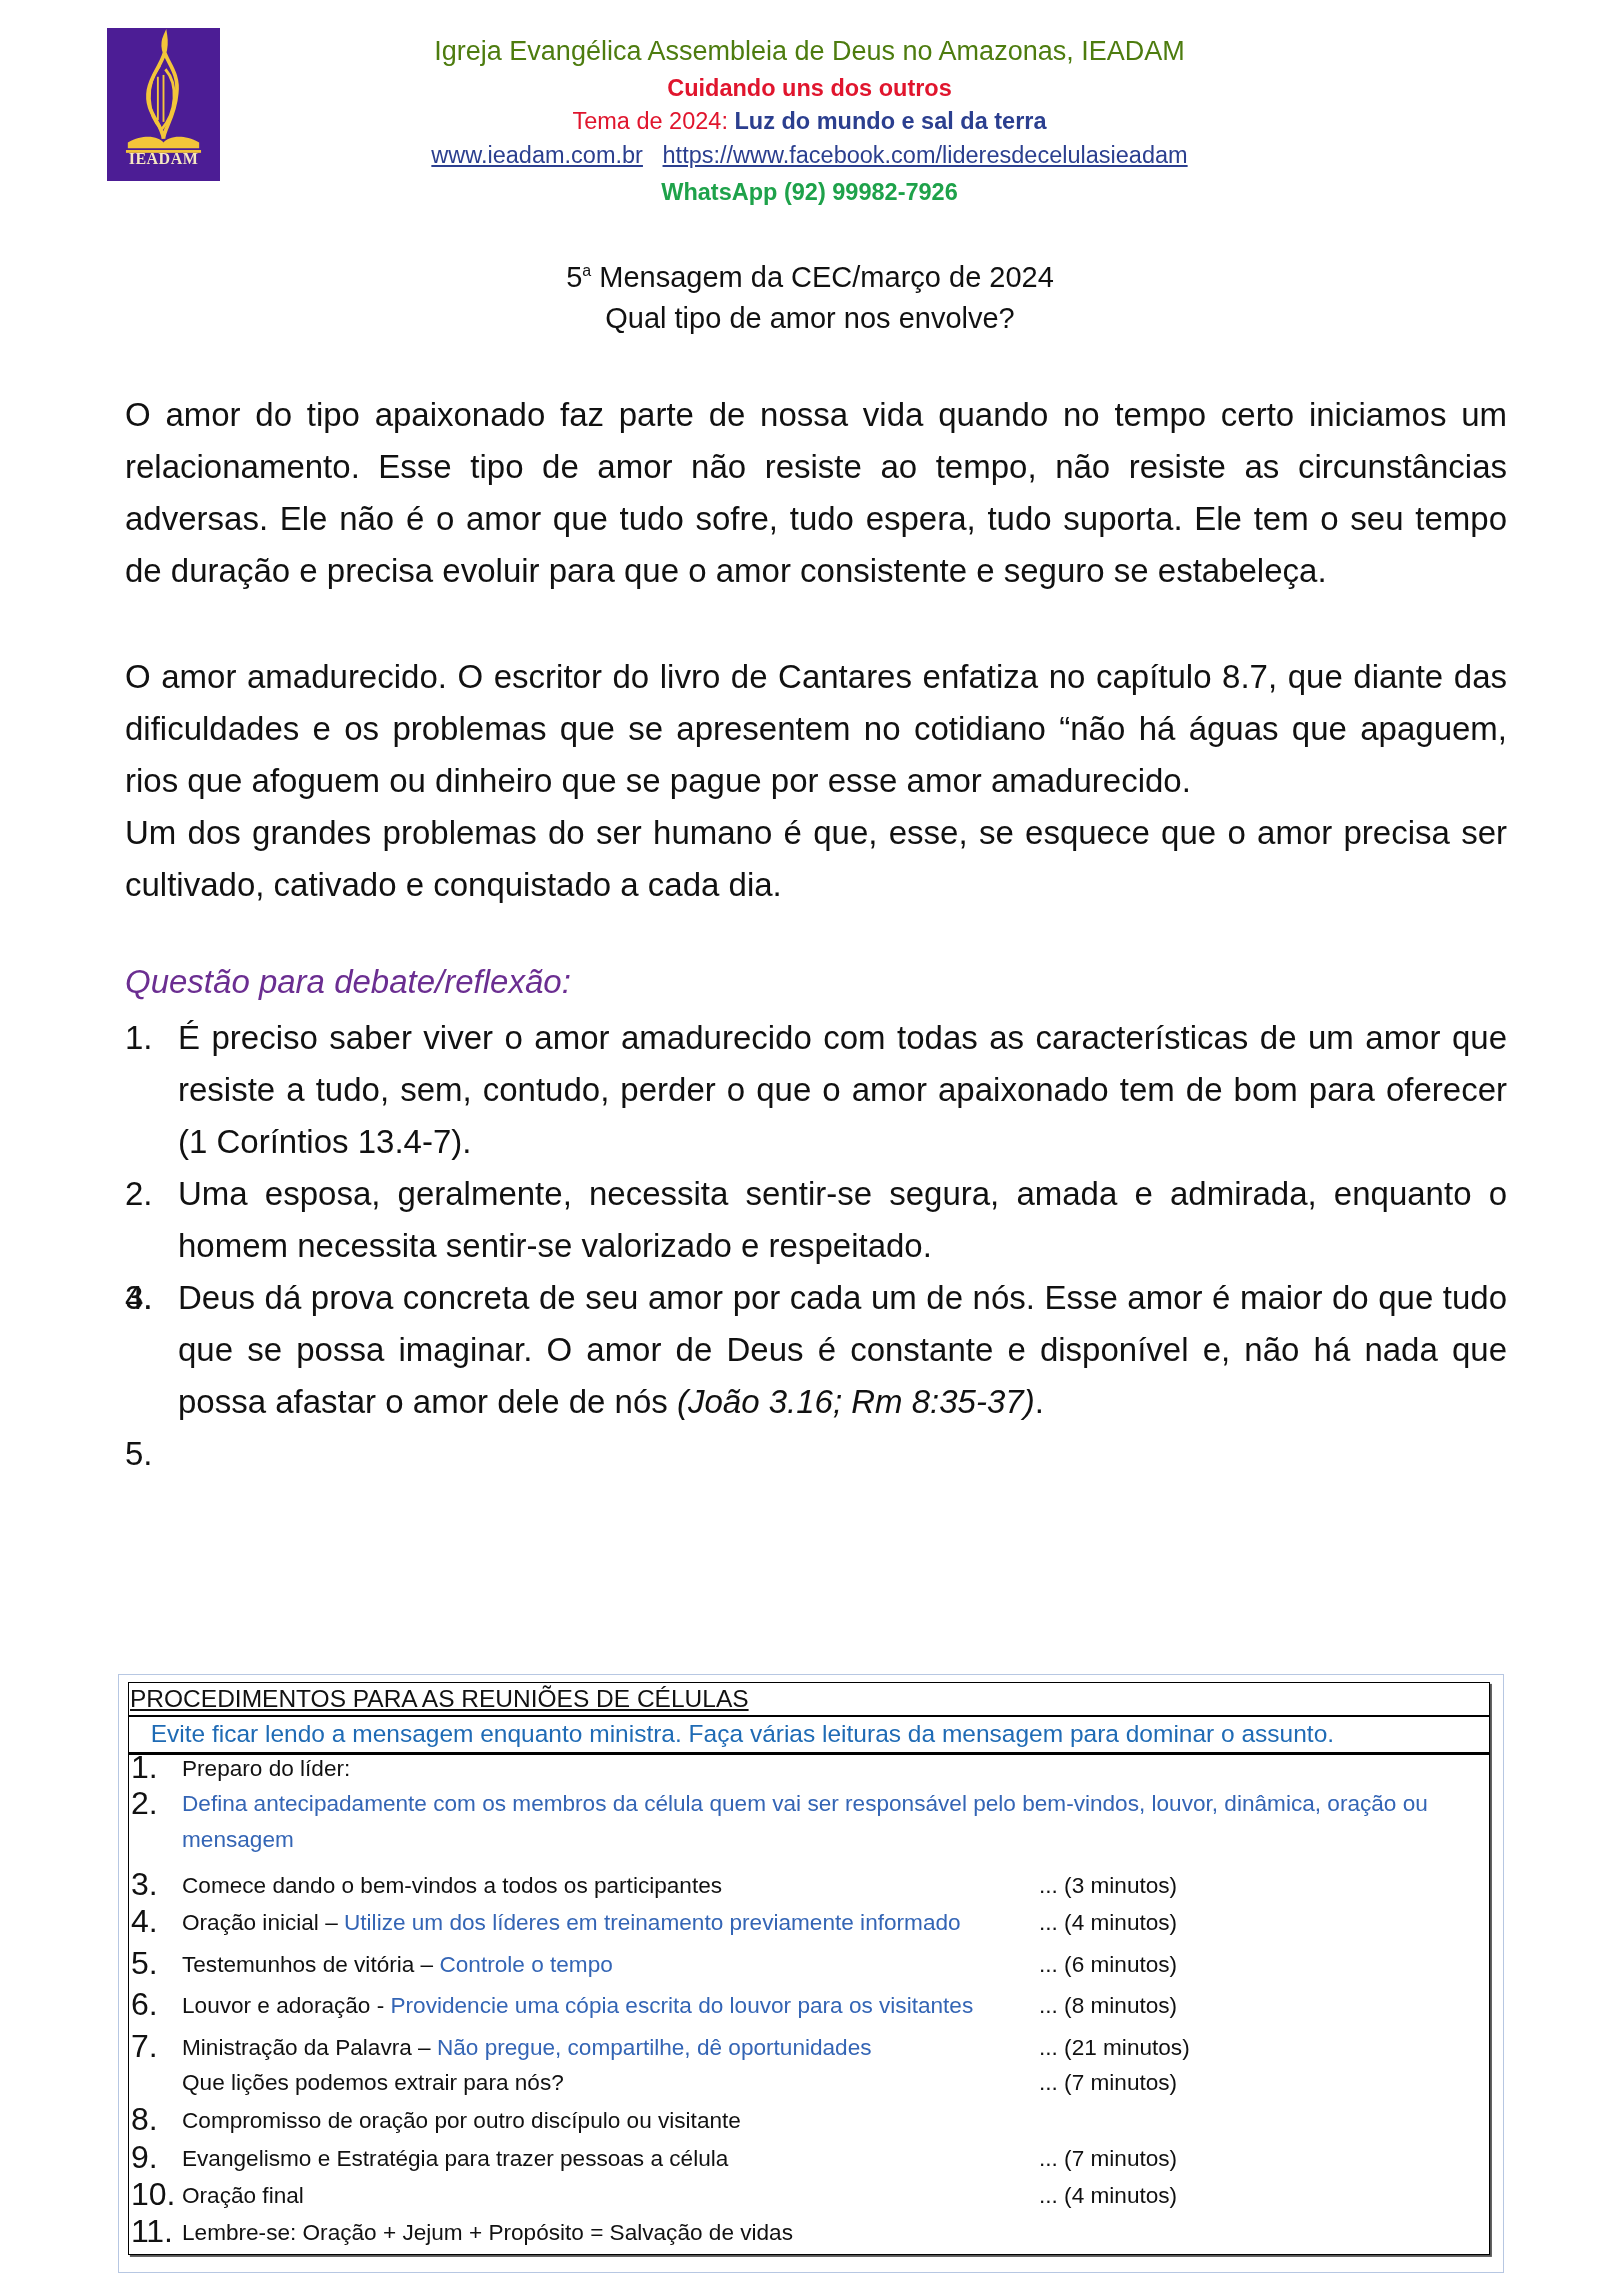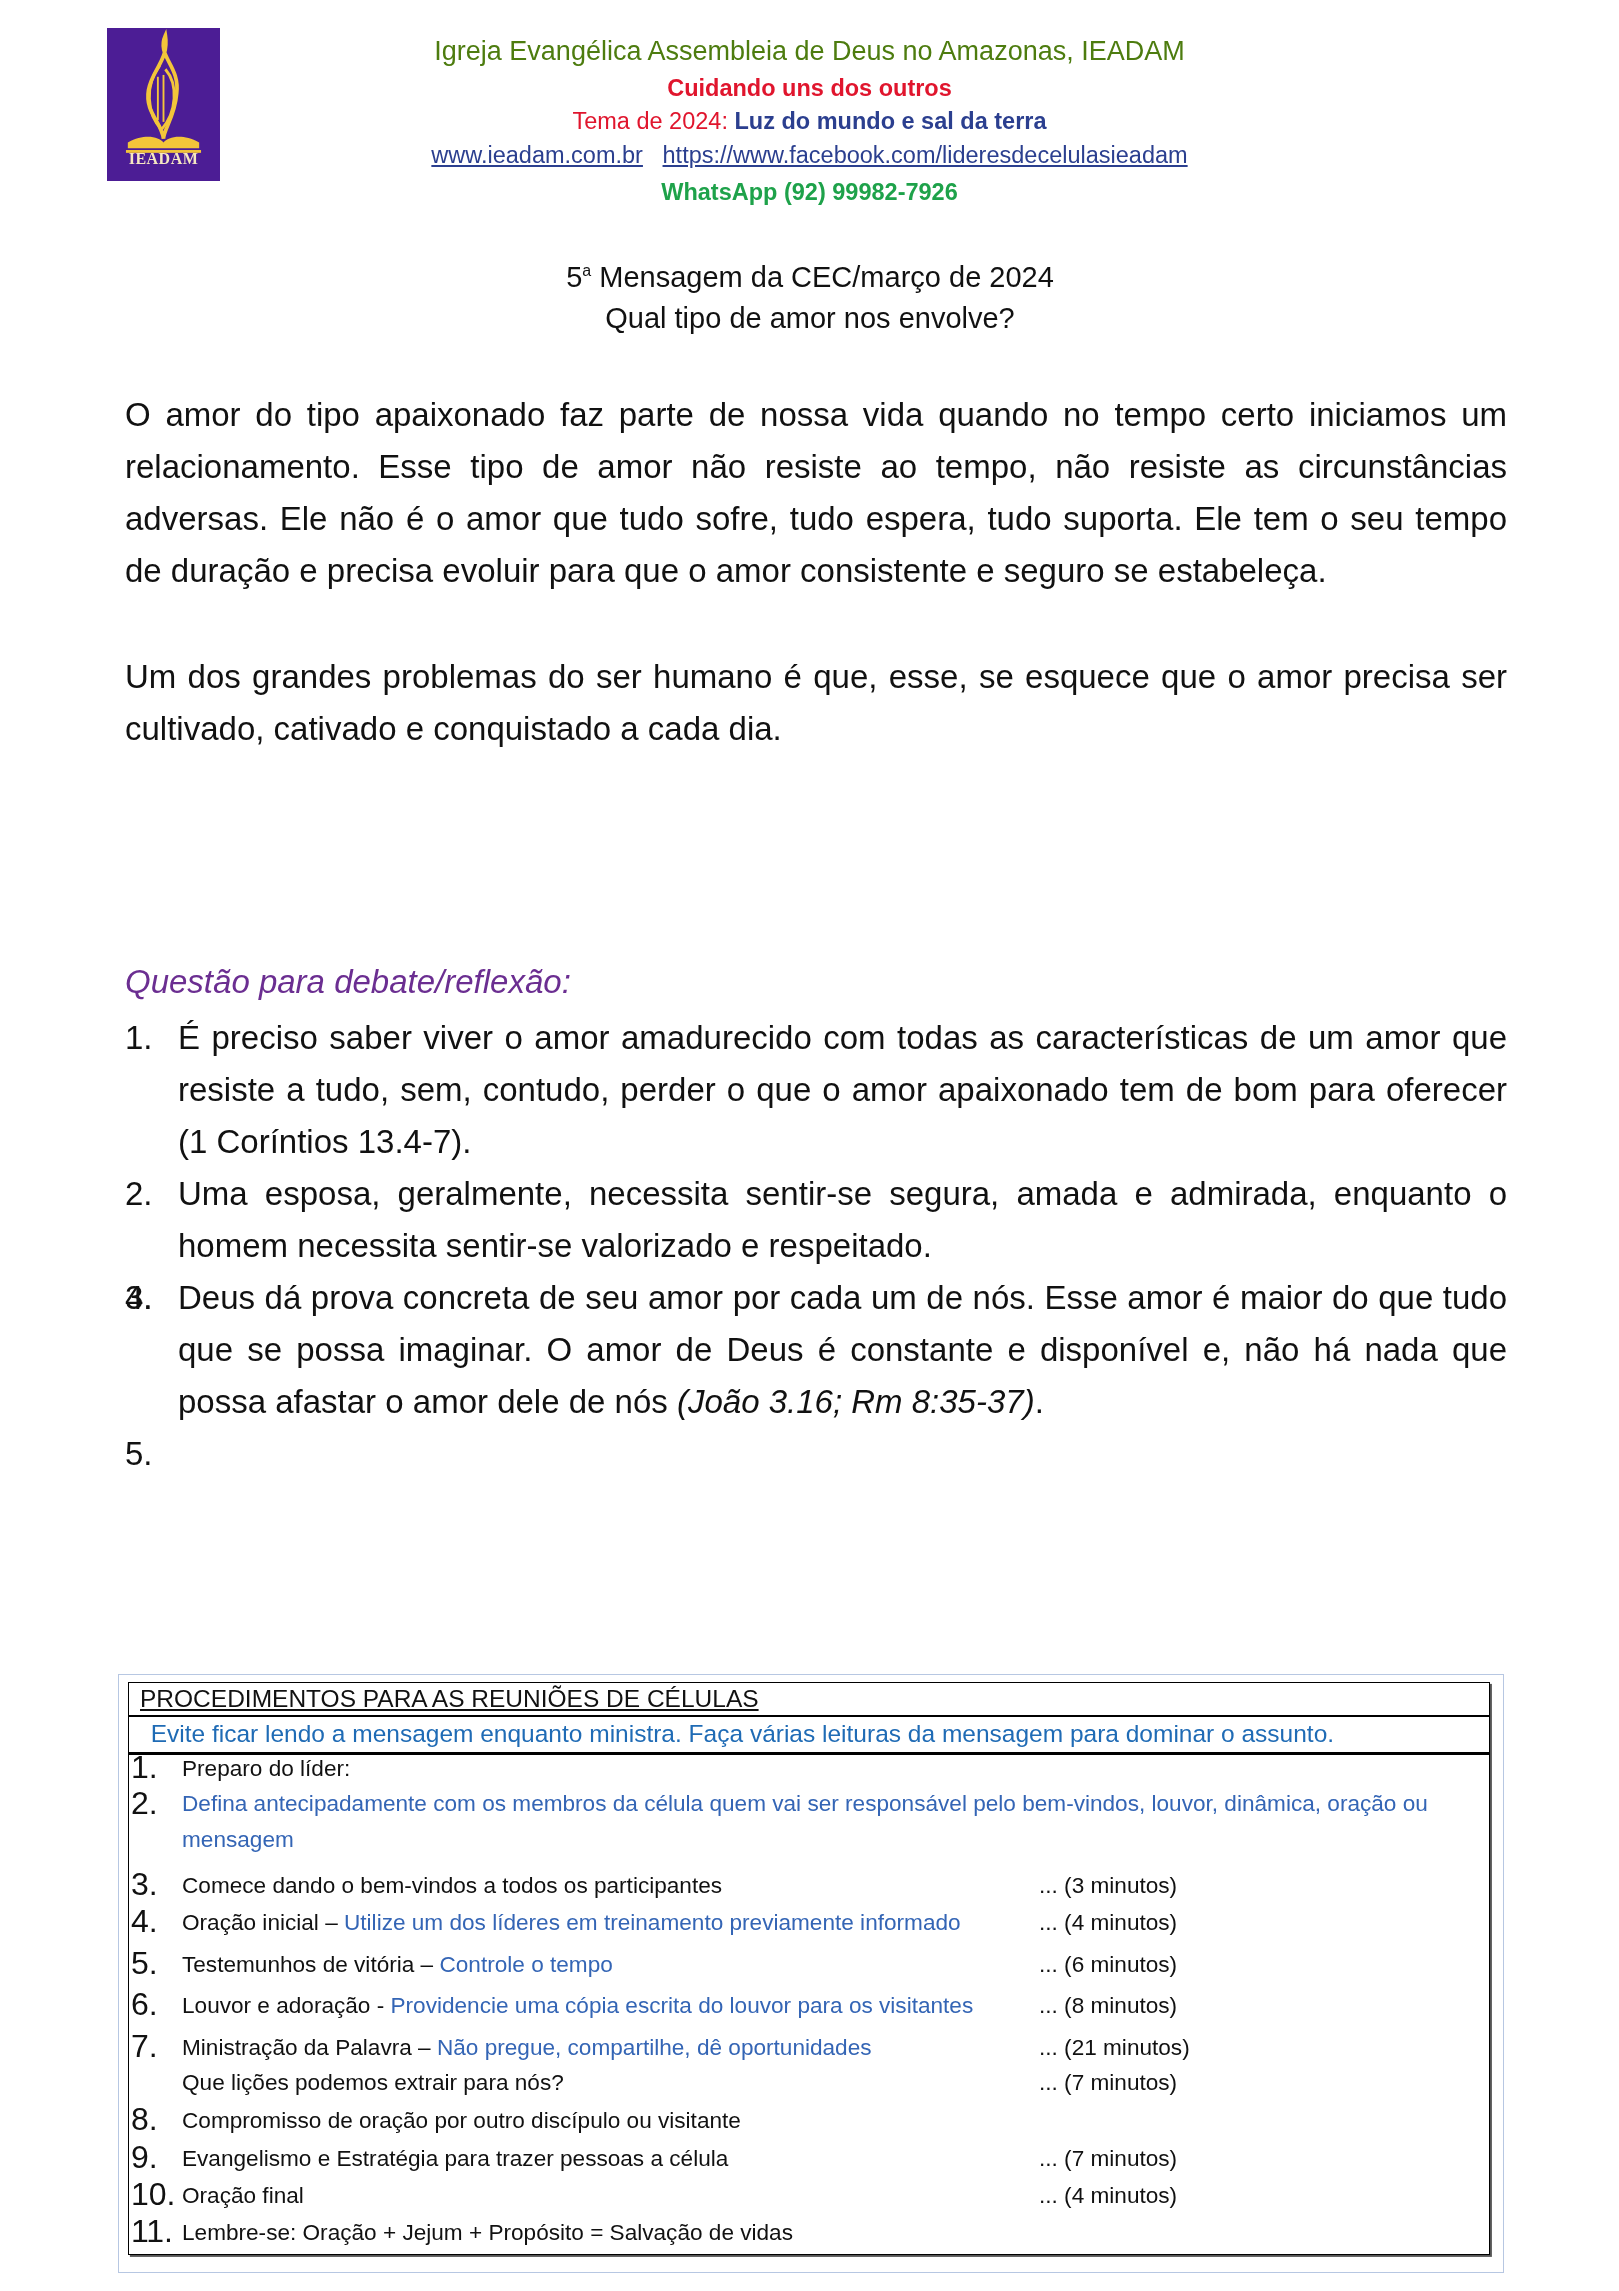--- a/index.html
+++ b/index.html
@@ -39,21 +39,21 @@
   .qlist { position: absolute; left: 125px; top: 1012px; width: 1382px; margin: 0; padding: 0; list-style: none; }
   .qlist li { position: relative; padding-left: 53px; font-size: 33px; line-height: 52px; text-align: justify; }
   .qlist .num { position: absolute; left: 0; top: 0; }
   .qlist i { font-style: italic; }
 
   
   .outer-frame { position: absolute; left: 118px; top: 1674px; width: 1384px; height: 597px; border: 1.9px solid #b7c7e2; }
   .tbl { position: absolute; left: 128px; top: 1682px; width: 1360px; height: 571px;
          border: 1.9px solid #000; box-shadow: 1.9px 1.9px 0 #555; }
   .tbl-head { position: absolute; left: 0; top: 0; right: 0; height: 32px; border-bottom: 2.8px solid #000; }
-  .tbl-head span { position: absolute; left: 11px; top: 1.9px; font-size: 24.5px; text-decoration: underline; color: #111; }
+  .tbl-head span { position: absolute; left: 1px; top: 1.9px; font-size: 24.5px; text-decoration: underline; color: #111; }
   .tbl-note { position: absolute; left: 0; right: 0; top: 35px; height: 34px; border-bottom: 3.8px solid #000; }
   .tbl-note span { position: absolute; left: 21.7px; top: 1.9px; font-size: 24.5px; color: #1f6bb5; }
 
   .proc { position: absolute; left: 0; right: 0; top: 73px; }
   .row { position: absolute; left: 0; right: 0; font-size: 22.6px; color: #111; }
   .row .n { position: absolute; left: 1.9px; top: -7.5px; font-size: 32px; }
   .row .txt { position: absolute; left: 53px; top: 0; white-space: nowrap; }
   .row .txt .blue { color: #3465b5; }
   .row .time { position: absolute; left: 910px; top: 0; white-space: nowrap; }
   .row.wrap .txt { white-space: normal; width: 1299px; line-height: 36px; top: -5.6px; }
@@ -85,20 +85,21 @@
 
 <div class="msg-title t1">
   <span>5</span><sup>a</sup><span> Mensagem da CEC/março de 2024</span>
 </div>
 <div class="msg-title t2">Qual tipo de amor nos envolve?</div>
 
 <div class="body para para1">
   <p>O amor do tipo apaixonado faz parte de nossa vida quando no tempo certo iniciamos um relacionamento. Esse tipo de amor não resiste ao tempo, não resiste as circunstâncias adversas. Ele não é o amor que tudo sofre, tudo espera, tudo suporta. Ele tem o seu tempo de duração e precisa evoluir para que o amor consistente e seguro se estabeleça.</p>
 </div>
 <div class="body para para2">
+  <p>O amor amadurecido. O escritor do livro de Cantares enfatiza no capítulo 8.7, que diante das dificuldades e os problemas que se apresentem no cotidiano “não há águas que apaguem, rios que afoguem ou dinheiro que se pague por esse amor amadurecido.</p>
   <p>Um dos grandes problemas do ser humano é que, esse, se esquece que o amor precisa ser cultivado, cativado e conquistado a cada dia.</p>
 </div>
 
 <div class="debate-title">Questão para debate/reflexão:</div>
 
 <ol class="qlist">
   <li><span class="num">1.</span><span>É preciso saber viver o amor amadurecido com todas as características de um amor que resiste a tudo, sem, contudo, perder o que o amor apaixonado tem de bom para oferecer (1 Coríntios 13.4-7).</span></li>
   <li><span class="num">2.</span><span> Uma esposa, geralmente, necessita sentir-se segura, amada e admirada, enquanto o homem necessita sentir-se valorizado e respeitado.</span></li>
   <li><span class="num">3.</span></li>
   <li><span class="num">4.</span><span>Deus dá prova concreta de seu amor por cada um de nós. Esse amor é maior do que tudo que se possa imaginar. O amor de Deus é constante e disponível e, não há nada que possa afastar o amor dele de nós </span><i>(João 3.16; Rm 8:35-37)</i><span>.</span></li>

